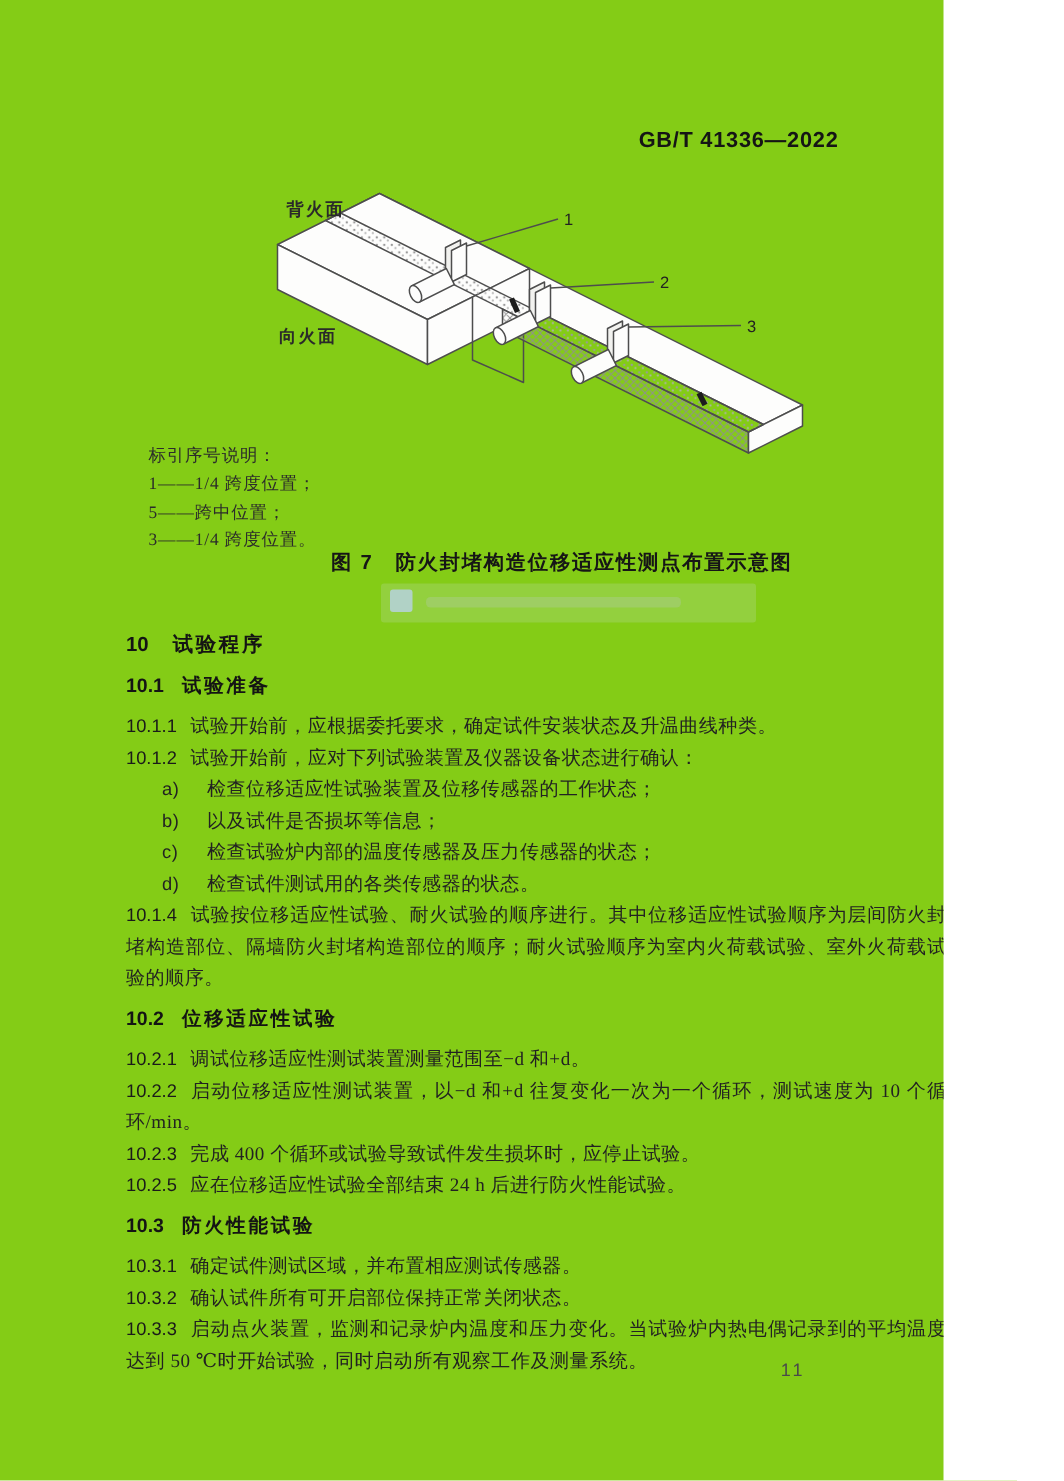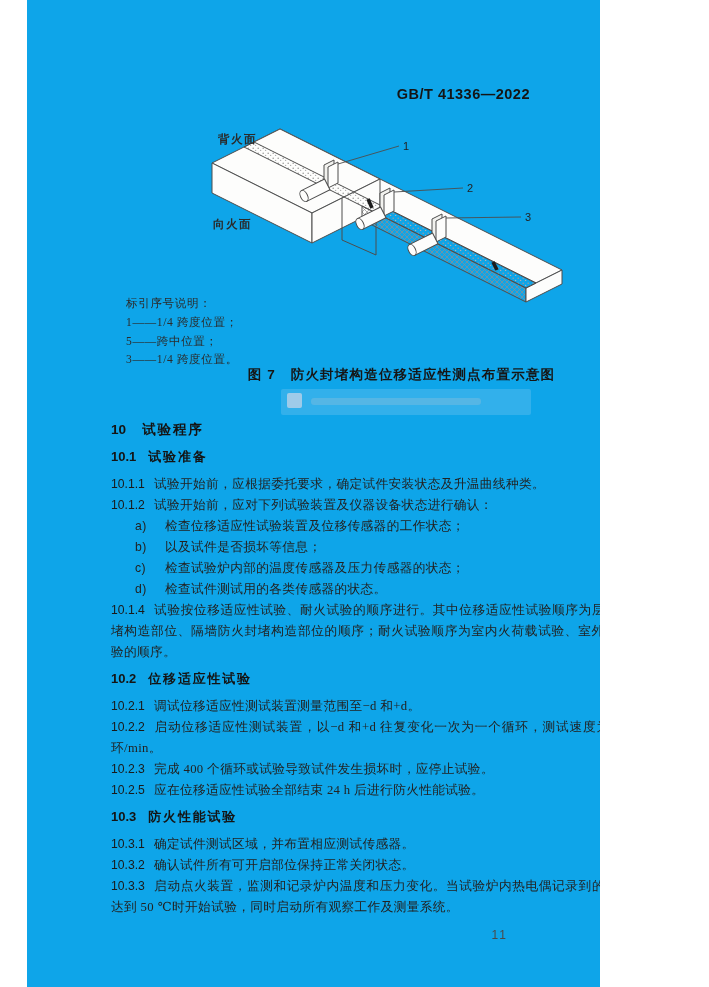--- a/index.html
+++ b/index.html
@@ -1,20 +1,19 @@
 <!DOCTYPE html>
 <html><head>
 <meta charset="utf-8">
 <style>
   html,body{margin:0;padding:0;background:#ffffff;}
   .page{
-    position:relative;width:573px;height:987px;overflow:hidden;
-    background:#0ea5e9;color:#1e1e1e;
+    position:relative;width:629px;height:987px;overflow:hidden;
+    background:#84cc16;color:#1e1e1e;
     font-family:"Liberation Serif","DejaVu Serif",serif;
-    margin-left:27px;
   }
 
   .std-code{
     position:absolute;top:86px;right:70px;
     font-family:"Liberation Sans","DejaVu Sans",sans-serif;
     font-weight:bold;font-size:14.5px;letter-spacing:.5px;color:#151515;
   }
 
   .figure-wrap{position:absolute;left:165px;top:112px;width:395px;height:192px;}
   .figure-wrap svg{display:block;}
@@ -63,21 +62,21 @@
   .h2 .hnum{margin-right:12px;letter-spacing:0;}
   .li{
     margin:0;display:flex;padding-left:24px;
     font-size:12.7px;line-height:21px;letter-spacing:.35px;color:#222;
   }
   .lmark{
     width:30px;flex:none;
     font-family:"Liberation Sans","DejaVu Sans",sans-serif;font-size:12.2px;
   }
   .page-num{
-    position:absolute;top:928px;right:92px;
+    position:absolute;top:906px;right:92px;
     font-family:"Liberation Sans","DejaVu Sans",sans-serif;
     font-size:12px;color:#4a4a4a;letter-spacing:2px;
   }
 </style>
 </head>
 <body>
 
 <div class="page">
 
   <div class="std-code">GB/T 41336—2022</div>

